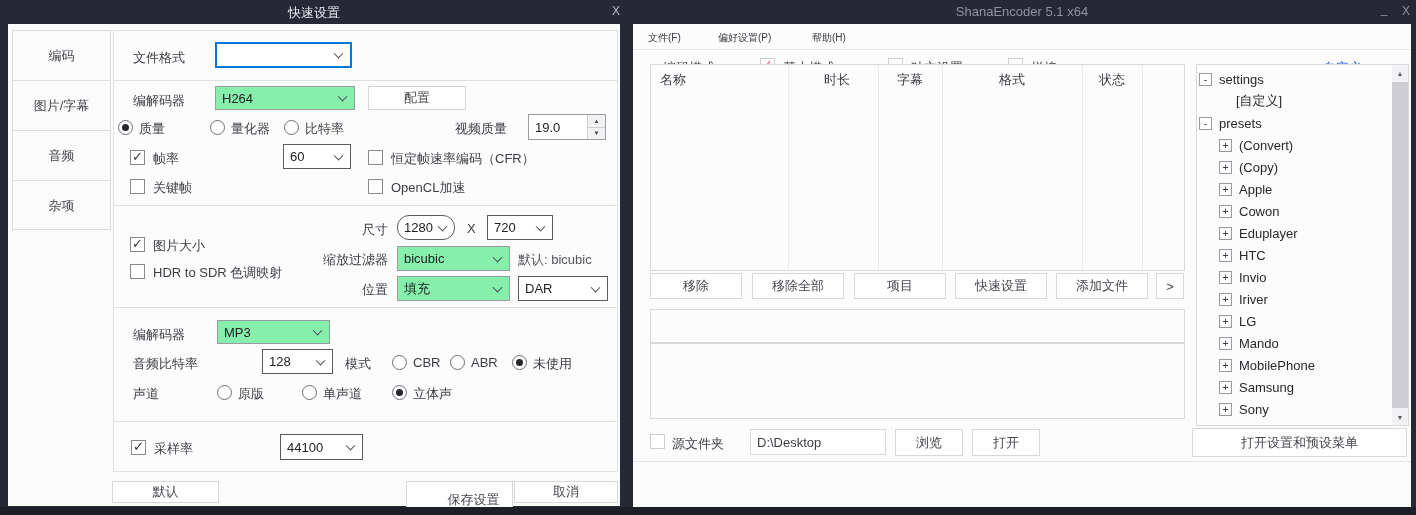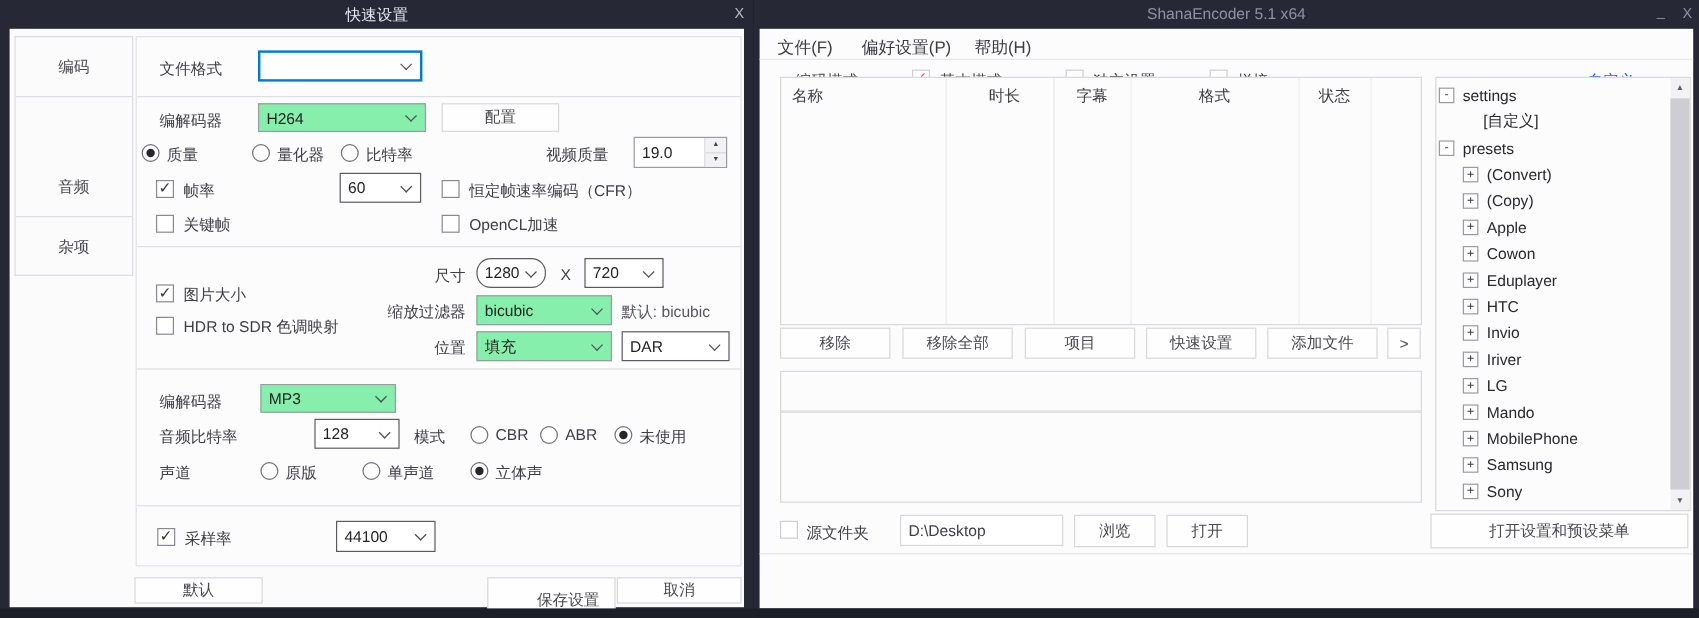--- a/index.html
+++ b/index.html
@@ -23,21 +23,21 @@
   .cb.lite{border-color:#cdcdd3;}
   .cb.on::after{content:"✓";position:absolute;left:1px;top:-2px;font-size:13px;font-weight:bold;color:#33333a;}
   .cb.pink.on::after{color:#e8547f;}
   .radio{position:absolute;width:15px;height:15px;border-radius:50%;background:#fff;border:1px solid #6f6f78;box-sizing:border-box;}
   .radio.on::after{content:"";position:absolute;left:3px;top:3px;width:7px;height:7px;border-radius:50%;background:#26262c;}
   .spin{position:absolute;background:#fff;border:1px solid #9b9ba2;box-sizing:border-box;display:flex;}
   .spin .val{flex:1;font-size:13px;color:#222;display:flex;align-items:center;padding-left:6px;}
   .spin .btns{width:17px;border-left:1px solid #cfcfd4;display:flex;flex-direction:column;}
   .spin .btns span{flex:1;display:flex;align-items:center;justify-content:center;font-size:6px;color:#444;background:#f2f2f4;}
   .spin .btns span:first-child{border-bottom:1px solid #cfcfd4;}
-  .menu-item{position:absolute;font-size:14px;color:#3b3b42;white-space:nowrap;}
+  .menu-item{position:absolute;font-size:10px;color:#3b3b42;white-space:nowrap;}
   .link{position:absolute;font-size:13px;color:#2059dd;white-space:nowrap;}
   .hdr{position:absolute;font-size:13px;color:#3c3c43;white-space:nowrap;}
   .titem{position:absolute;height:22px;display:flex;align-items:center;font-size:13px;color:#28282d;white-space:nowrap;}
   .tbox{width:11px;height:11px;border:1px solid #9a9aa2;background:#fff;margin-right:7px;display:flex;align-items:center;justify-content:center;font-size:10px;line-height:9px;color:#3c3c42;font-family:"DejaVu Sans Mono",monospace;}
   .sb-track{position:absolute;background:#f2f2f5;}
   .sb-arrow{position:absolute;width:16px;height:16px;display:flex;align-items:center;justify-content:center;font-size:7px;color:#5f5f66;}
   .sb-thumb{position:absolute;background:#cdcdd3;}
   .x-glyph{font-size:12px;color:#b9bcc8;}
 </style>
 </head>
@@ -48,20 +48,23 @@
   <div class="abs win" style="left:0;top:0;width:628px;height:515px;">
     <div class="abs" style="left:0;top:0;width:628px;height:24px;">
       <div class="abs ttl" style="left:0;top:4px;width:628px;text-align:center;color:#e8eaf2;">快速设置</div>
       <div class="abs x-glyph" style="left:608px;top:4px;width:16px;text-align:center;">X</div>
     </div>
     <div class="abs content" style="left:8px;top:24px;width:612px;height:482px;"></div>
 
     <div class="abs" style="left:12px;top:30px;width:99px;height:200px;border:1px solid #dcdce1;background:#fbfbfc;">
       <div class="btn" style="left:0;top:0;width:97px;height:50px;border:none;border-bottom:1px solid #dcdce1;background:transparent;">
           <span>编码</span>
+        </div>
+      <div class="btn" style="left:0;top:50px;width:97px;height:50px;border:none;border-bottom:1px solid #dcdce1;background:transparent;">
+          <span>图片/字幕</span>
         </div>
       <div class="btn" style="left:0;top:100px;width:97px;height:50px;border:none;border-bottom:1px solid #dcdce1;background:transparent;">
           <span>音频</span>
         </div>
       <div class="btn" style="left:0;top:150px;width:97px;height:50px;border:none;background:transparent;">
           <span>杂项</span>
         </div>
     </div>
 
     <div class="panel" style="left:113px;top:30px;width:505px;height:442px;"></div>

